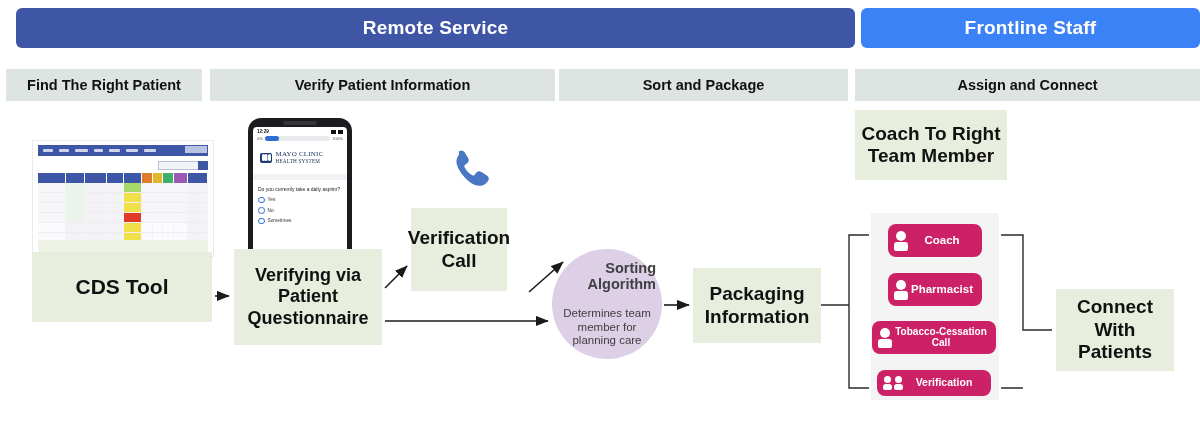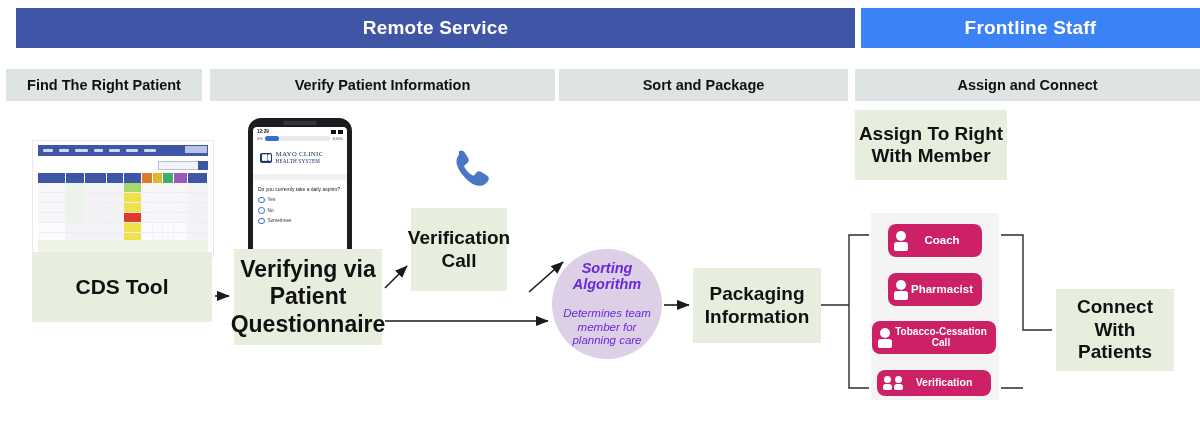--- a/index.html
+++ b/index.html
@@ -14,20 +14,21 @@
   }
 
   
   .banner {
     position:absolute;
     display:flex; align-items:center; justify-content:center;
     color:#ffffff;
     font-weight:bold;
     font-size:19px;
     letter-spacing:.2px;
+    border-radius:6px;
   }
   .banner-remote   { left:16px;  top:8px;  width:839px; height:40px; background:#3f55a5; }
   .banner-frontline{ left:861px; top:8px;  width:339px; height:40px; background:#3b82f6; }
 
   
   .subhead {
     position:absolute;
     display:flex; align-items:center; justify-content:center;
     background:#dde4e2;
     color:#111111;
@@ -45,40 +46,39 @@
   .gbox {
     position:absolute;
     background:#e7eedd;
     display:flex; align-items:center; justify-content:center;
     text-align:center;
     color:#111111;
     font-weight:bold;
     line-height:1.18;
   }
   .gb-cds      { left:32px;  top:252px; width:180px; height:70px;  font-size:21px; }
-  .gb-verify   { left:234px; top:249px; width:148px; height:96px;  font-size:23px; }
+  .gb-verify   { left:234px; top:249px; width:148px; height:96px;  font-size:18px; }
   .gb-call     { left:411px; top:208px; width:96px; height:83px;  font-size:19px; }
   .gb-package  { left:693px; top:268px; width:128px; height:75px;  font-size:19px; }
   .gb-assign   { left:855px; top:110px; width:152px; height:70px;  font-size:19px; }
   .gb-connect  { left:1056px;top:289px; width:118px; height:82px;  font-size:19px; }
 
   
   .circle {
     position:absolute;
     left:552px; top:249px;
     width:110px; height:110px;
     border-radius:50%;
     background:#dccfe6;
     display:flex; flex-direction:column;
-    align-items:center; justify-content:center;
+    align-items:flex-end; justify-content:center;
     text-align:center;
-    color:#6d28d9;
+    color:#404040;
     padding:0 6px;
     box-sizing:border-box;
-    font-style:italic;
   }
   .circle .c-title { font-weight:bold; font-size:14.5px; line-height:1.08; }
   .circle .c-sub   { font-size:11.5px; line-height:1.15; margin-top:15px; }
 
   
   .cds-shot {
     position:absolute;
     left:32px; top:140px;
     width:180px; height:115px;
     background:#ffffff;
@@ -405,21 +405,21 @@
   <div class="gbox gb-verify">
     <span>Verifying via Patient Questionnaire</span>
   </div>
   <div class="gbox gb-call">
     <span>Verification Call</span>
   </div>
   <div class="gbox gb-package">
     <span>Packaging Information</span>
   </div>
   <div class="gbox gb-assign">
-    <span>Assign To Right With Member</span>
+    <span>Coach To Right Team Member</span>
   </div>
   <div class="gbox gb-connect">
     <span>Connect With Patients</span>
   </div>
 
   <div class="circle">
     <span class="c-title">Sorting</span>
     <span class="c-title">Algorithm</span>
     <span class="c-sub">Determines team member for planning care</span>
   </div>

